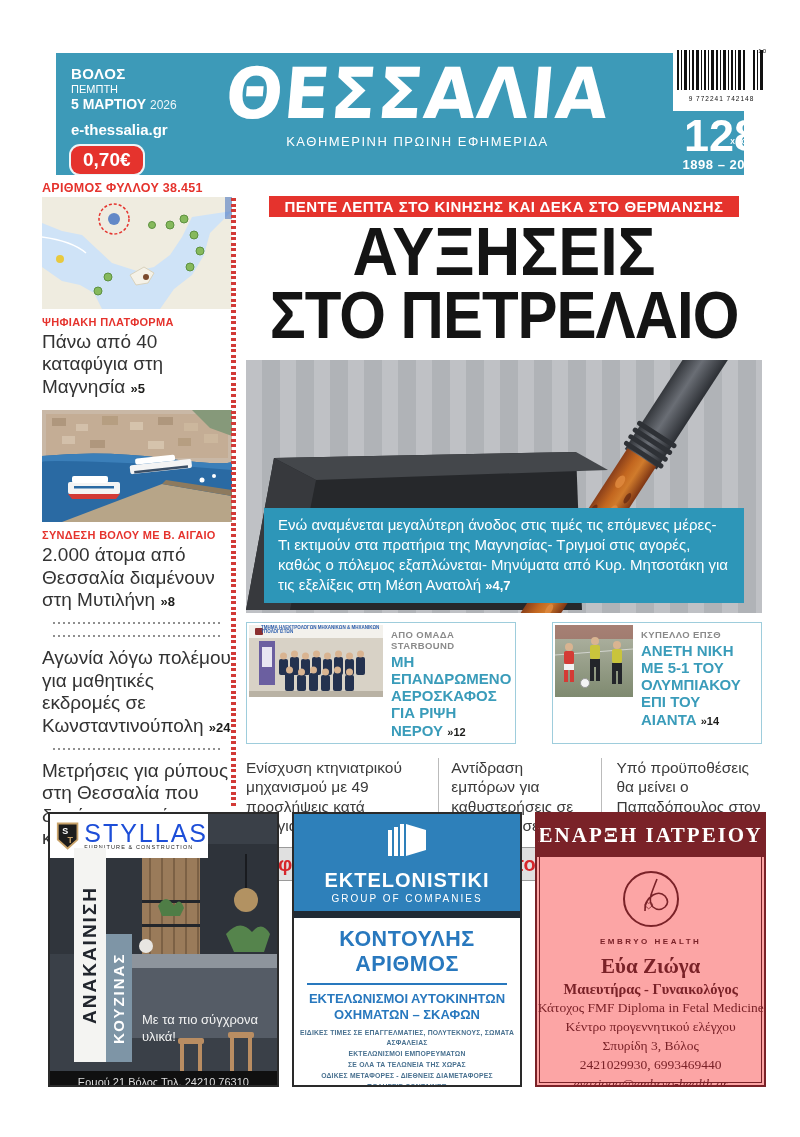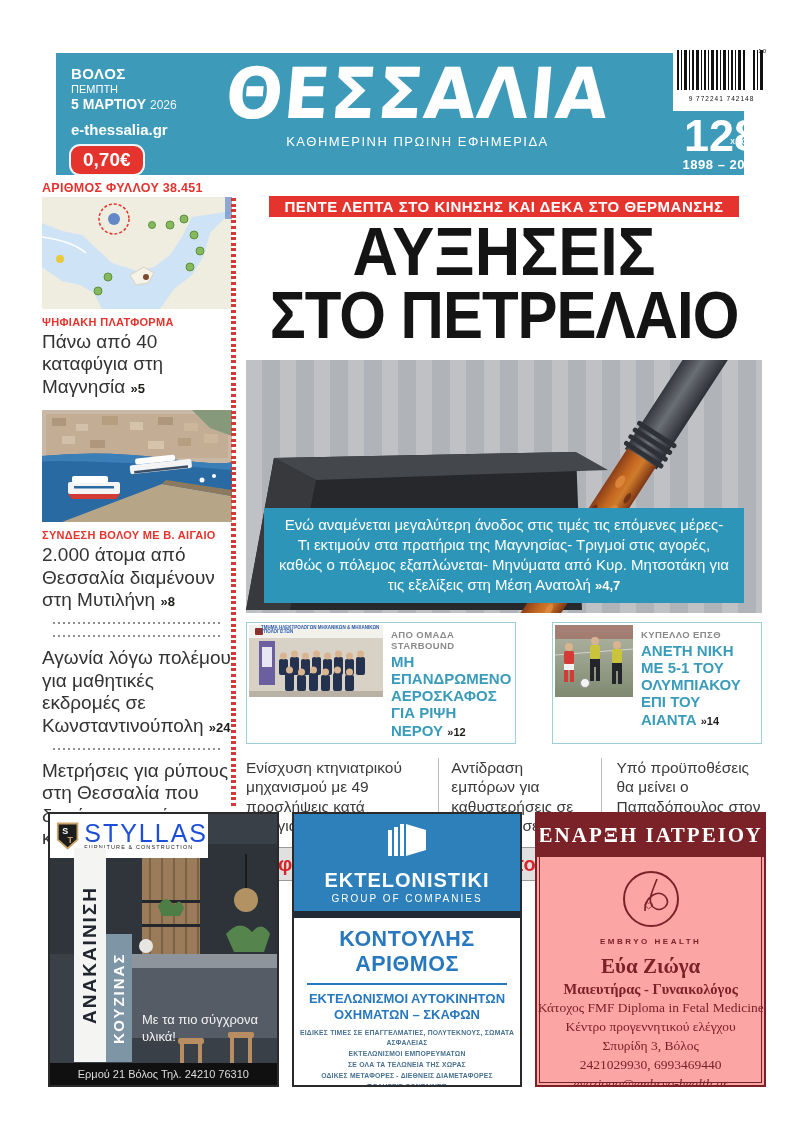--- a/index.html
+++ b/index.html
@@ -50,21 +50,21 @@
   .lead-kicker{display:inline-block;background:#e5332d;color:#fff;font-size:15px;font-weight:bold;
        padding:2px 15px 2px;letter-spacing:.5px;}
   .lead-h{font-weight:900;color:#141414;text-align:center;line-height:.98;letter-spacing:0;
        font-family:"Liberation Sans",sans-serif;}
   .lead-h1{font-size:63px;margin-top:4px;transform:scaleY(1.08);}
   .lead-h2{font-size:60px;transform:scaleY(1.12);margin-top:4px;letter-spacing:-1px;}
   .lead-photo{position:relative;margin-top:14px;width:516px;height:253px;overflow:hidden;
        background:repeating-linear-gradient(90deg,#c2c5c9 0 16px,#aeb2b6 16px 34px);}
   .lead-photo svg{position:absolute;left:0;top:0;}
   .lead-caption{position:absolute;left:3.5%;bottom:10px;width:93%;box-sizing:border-box;
-       background:#2d96b8;color:#fff;text-align:center;font-size:15px;line-height:1.32;
+       background:#2d96b8;color:#fff;text-align:left;font-size:15px;line-height:1.32;
        padding:7px 14px 8px;}
 
   
   .stories{display:flex;gap:36px;margin-top:9px;}
   .story-box{border:1px solid #9ecddc;display:flex;padding:2px;background:#fff;}
   .story-box.first{width:264px;}
   .story-box.second{width:214px;}
   .story-photo{position:relative;flex:none;}
   .story-text{padding:4px 6px 2px 8px;}
   .story-kicker{color:#8a8a8a;font-weight:bold;font-size:9.5px;letter-spacing:.4px;}
@@ -99,21 +99,21 @@
        align-items:center;padding-left:6px;box-sizing:border-box;gap:5px;}
   .styllas-name{font-size:25px;letter-spacing:2px;color:#1d4ed8;font-weight:500;line-height:.9;}
   .styllas-sub{font-size:5.5px;letter-spacing:1.1px;color:#1c1c1c;}
   .vlabel{position:absolute;writing-mode:vertical-rl;transform:rotate(180deg);text-align:center;
        font-weight:bold;letter-spacing:2px;}
   .vlabel1{left:24px;top:34px;width:32px;height:214px;background:#f4f4f2;color:#22262e;
        font-size:19px;line-height:32px;}
   .vlabel2{left:56px;top:120px;width:26px;height:128px;background:#7e95a6;color:#fff;
        font-size:15px;line-height:26px;}
   .styllas-slogan{position:absolute;left:92px;top:198px;color:#f2f2f2;font-size:13px;line-height:1.3;}
-  .styllas-bar{position:absolute;left:0;right:0;bottom:0;height:22px;background:#101010;color:#ddd;
+  .styllas-bar{position:absolute;left:0;right:0;bottom:0;height:14px;background:#101010;color:#ddd;
        font-size:11px;text-align:center;line-height:22px;}
 
   
   .ad-ekt{border:2px solid #2a2a2a;background:#fff;text-align:center;}
   .ekt-head{background:#2e80ba;color:#fff;padding:8px 0 7px;}
   .ekt-brand{font-size:20px;font-weight:bold;letter-spacing:1px;margin-top:3px;}
   .ekt-brand-sub{font-size:10px;letter-spacing:2px;margin-top:1px;}
   .ekt-strip{height:7px;background:#212b35;}
   .ekt-name{color:#2878be;font-weight:800;font-size:21.5px;letter-spacing:.5px;margin-top:9px;}
   .ekt-rule{height:2px;background:#2878be;width:88%;margin:6px auto;}

